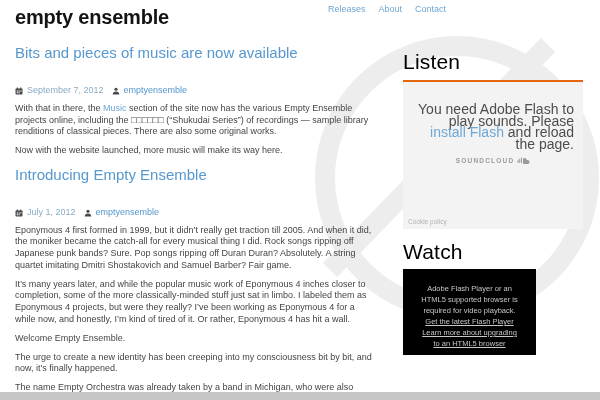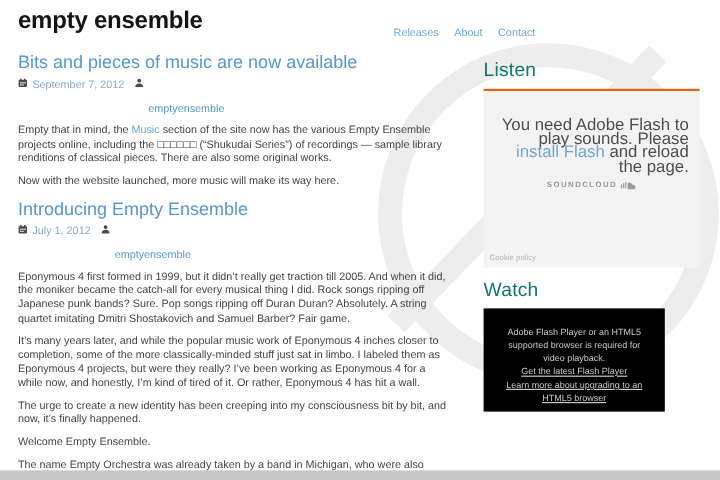--- a/index.html
+++ b/index.html
@@ -8,59 +8,59 @@
     position: relative; width: 600px; height: 400px; overflow: hidden;
     background: #fff; font-family: "Liberation Sans", sans-serif;
   }
   
   .watermark { position:absolute; left:0; top:0; z-index:0; pointer-events:none; }
   
   .site-title {
     position:absolute; left:15px; top:6px; z-index:2;
     font-size:20px; font-weight:700; color:#141412; letter-spacing:-0.2px;
   }
-  .top-nav { position:absolute; left:328px; top:22px; z-index:2; display:flex; gap:13px; }
+  .top-nav { position:absolute; left:328px; top:4px; z-index:2; display:flex; gap:13px; }
   .top-nav a { font-size:9px; color:var(--nav-link); text-decoration:none; }
   
   .main-col { position:absolute; left:15px; top:44px; width:362px; z-index:1; }
   .post-title { font-size:15px; font-weight:400; margin:0 0 4px; }
   .post-title a { color:var(--link); text-decoration:none;margin-top:40px; }
   .post + .post { margin-top:9px; }
-  .meta { display:flex; align-items:flex-start; gap:4px; font-size:9px; margin:0 0 8px; }
+  .meta { display:flex; align-items:flex-end; gap:4px; font-size:9px; margin:0 0 8px; }
   .meta a { text-decoration:none; }
   .meta .date { color:var(--meta-date); }
   .meta .author { color:var(--link);margin-top:20px; }
   .meta svg { display:block; }
   .post p { font-size:9px; line-height:11.6px; color:var(--text); margin:0 0 7.5px; }
   .post p a { color:var(--nav-link); text-decoration:none; }
   
   .sidebar { position:absolute; left:403px; top:50px; width:180px; z-index:1; }
   .widget-title {
-    font-size:16px; font-weight:400; color:#0f766e; letter-spacing:0.2px;
+    font-size:21px; font-weight:400; color:#000000; letter-spacing:0.2px;
   }
   .listen-head { border-bottom:2px solid var(--accent); padding-bottom:6px; margin-bottom:0; }
   .sc-box {
     position:relative; width:180px; height:147px; background:var(--box-bg);
     margin-bottom:11px;
   }
   .flash-msg {
     padding-top:22px; width:162px; margin:0 auto; text-align:right;
     font-size:14px; line-height:11.5px; color:#4d4d4d;
   }
   .flash-msg a { color:var(--nav-link); text-decoration:none; }
   .sc-brand {
     margin-top:6px; display:flex; justify-content:center; align-items:center; gap:3px;
     font-size:6.5px; font-weight:700; letter-spacing:1.2px; color:#9a9a9a;
   }
   .cookie-link {
     position:absolute; left:5px; bottom:4px; font-size:6.5px; color:#b3b3b3; text-decoration:none;
   }
   .watch-head { margin:0 0 5px; }
   .video-box {
-    width:151px; height:86px; background:var(--video-bg); color:var(--video-text);
+    width:133px; height:86px; background:var(--video-bg); color:var(--video-text);
     text-align:center; font-size:7.5px; line-height:11px; padding:14px 16px 0;
   }
   .video-box a { color:var(--video-text); text-decoration:underline;margin-top:14px; }
   
   .footer-bar {
     position:absolute; left:0; right:0; bottom:0; height:8px;
     background:var(--footer-bg); z-index:1;
   }
 </style>
 </head>
@@ -97,21 +97,21 @@
           <rect x="3.5" y="10.5" width="2.5" height="2" fill="#fff"></rect>
           <rect x="7" y="10.5" width="2.5" height="2" fill="#fff"></rect>
         </svg>
         <a href="#" class="date">September 7, 2012</a>
         <svg width="8" height="8" viewBox="0 0 16 16" style="margin-left:4px">
           <circle cx="8" cy="4.5" r="3.2" fill="#4a4a4a"></circle>
           <path d="M1.5 15 a6.5 6 0 0 1 13 0 z" fill="#4a4a4a"></path>
         </svg>
         <a href="#" class="author">emptyensemble</a>
       </div>
-      <p><span>Empty that in mind, the </span><a href="#">Music</a><span> section of the site now has the various Empty Ensemble projects online, including the □□□□□□ (“Shukudai Series”) of recordings — sample library renditions of classical pieces. There are also some original works.</span></p>
+      <p><span>With that in there, the </span><a href="#">Music</a><span> section of the site now has the various Empty Ensemble projects online, including the □□□□□□ (“Shukudai Series”) of recordings — sample library renditions of classical pieces. There are also some original works.</span></p>
       <p>Now with the website launched, more music will make its way here.</p>
     </article>
 
     <article class="post">
       <h2 class="post-title">
         <a href="#">Introducing Empty Ensemble</a>
       </h2>
       <div class="meta">
         <svg width="8" height="8" viewBox="0 0 16 16">
           <rect x="1" y="3" width="14" height="12" rx="1.5" fill="#4a4a4a"></rect>
@@ -125,22 +125,22 @@
         </svg>
         <a href="#" class="date">July 1, 2012</a>
         <svg width="8" height="8" viewBox="0 0 16 16" style="margin-left:4px">
           <circle cx="8" cy="4.5" r="3.2" fill="#4a4a4a"></circle>
           <path d="M1.5 15 a6.5 6 0 0 1 13 0 z" fill="#4a4a4a"></path>
         </svg>
         <a href="#" class="author">emptyensemble</a>
       </div>
       <p>Eponymous 4 first formed in 1999, but it didn’t really get traction till 2005. And when it did, the moniker became the catch-all for every musical thing I did. Rock songs ripping off Japanese punk bands? Sure. Pop songs ripping off Duran Duran? Absolutely. A string quartet imitating Dmitri Shostakovich and Samuel Barber? Fair game.</p>
       <p>It’s many years later, and while the popular music work of Eponymous 4 inches closer to completion, some of the more classically-minded stuff just sat in limbo. I labeled them as Eponymous 4 projects, but were they really? I’ve been working as Eponymous 4 for a while now, and honestly, I’m kind of tired of it. Or rather, Eponymous 4 has hit a wall.</p>
+      <p>Welcome Empty Ensemble.</p>
       <p>The urge to create a new identity has been creeping into my consciousness bit by bit, and now, it’s finally happened.</p>
-      <p>Welcome Empty Ensemble.</p>
       <p>The name Empty Orchestra was already taken by a band in Michigan, who were also inspired by the term “karaoke”, which itself is an abbreviation of “kara ohkesutora” (□□□□□□□□). But I’m not an orchestra, and while I won’t rule out that possibility in the future, I wouldn’t mind being an ensemble — an Empty Ensemble. It’s also a literal description — there are no members in this ensemble, just a sample library.</p>
 
     </article>
 
   </main>
 
   <aside class="sidebar">
 
     <section>
       <div class="listen-head">

